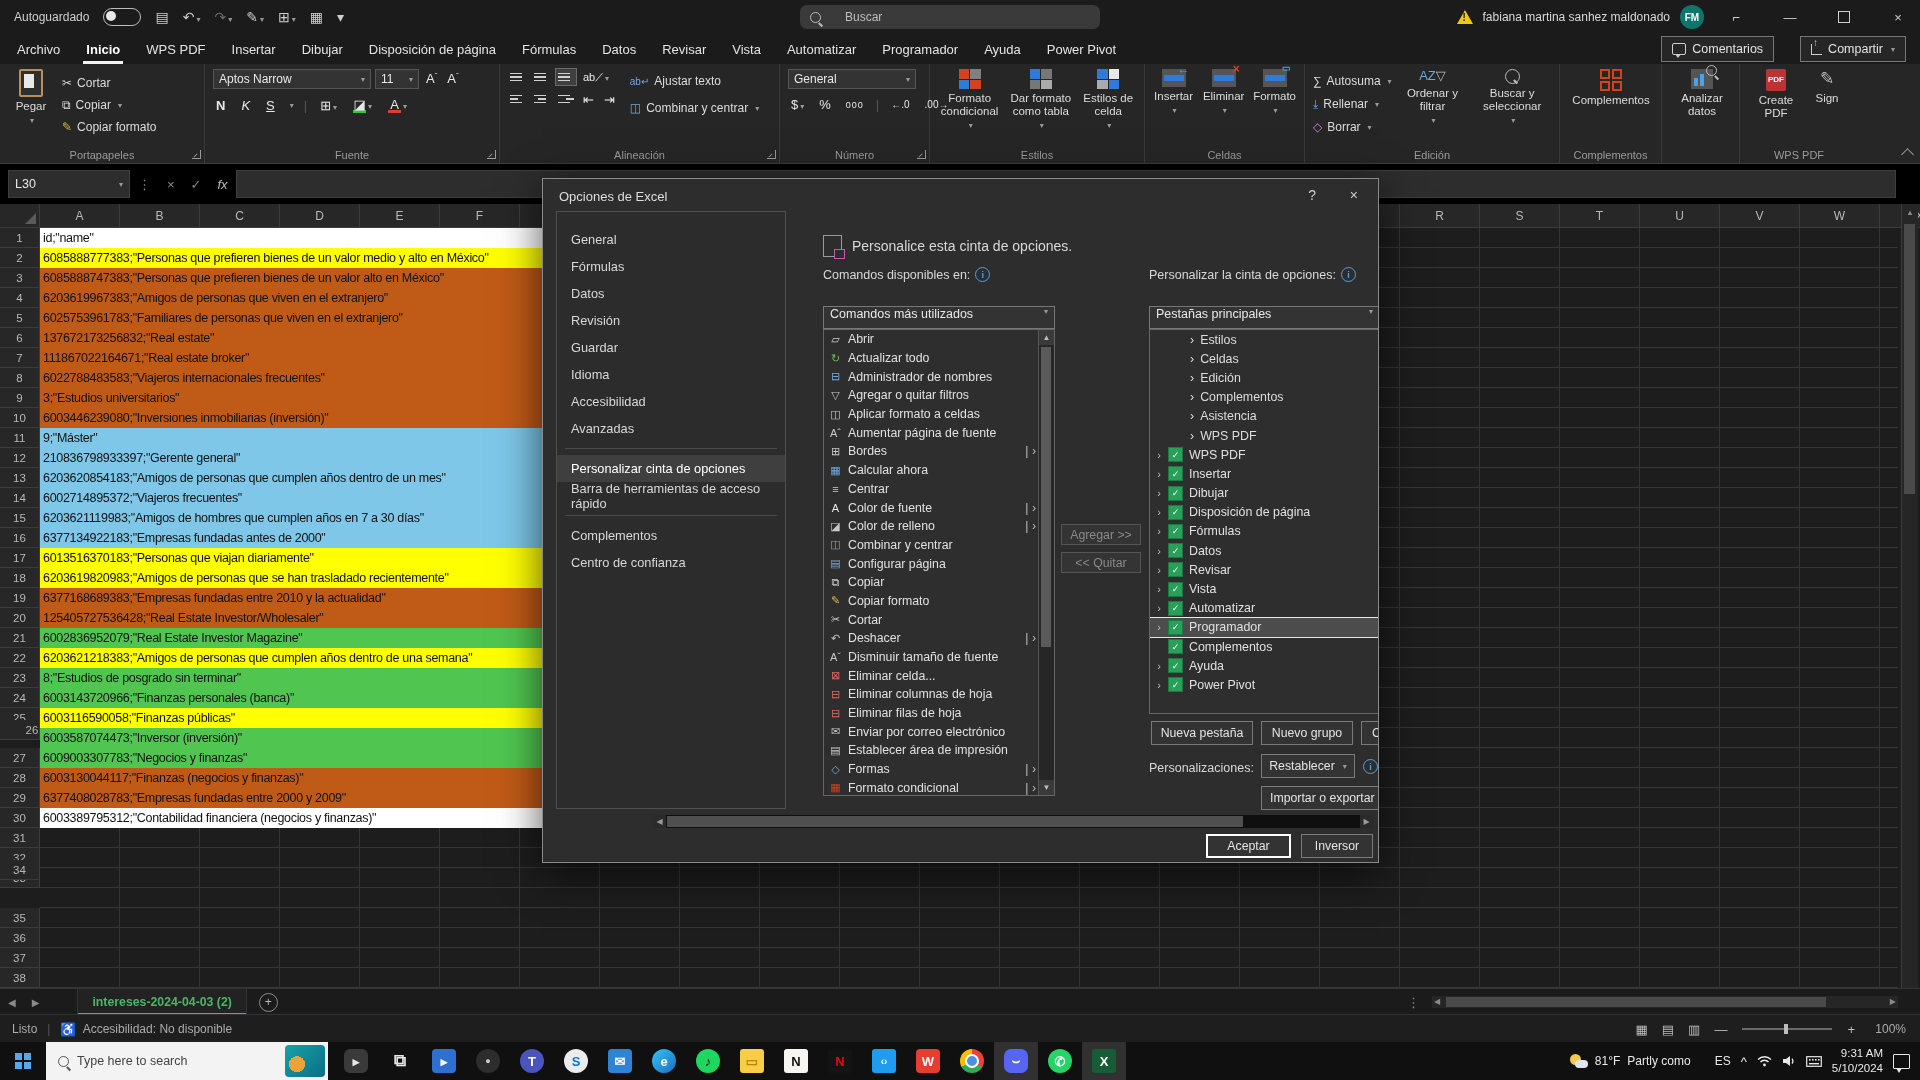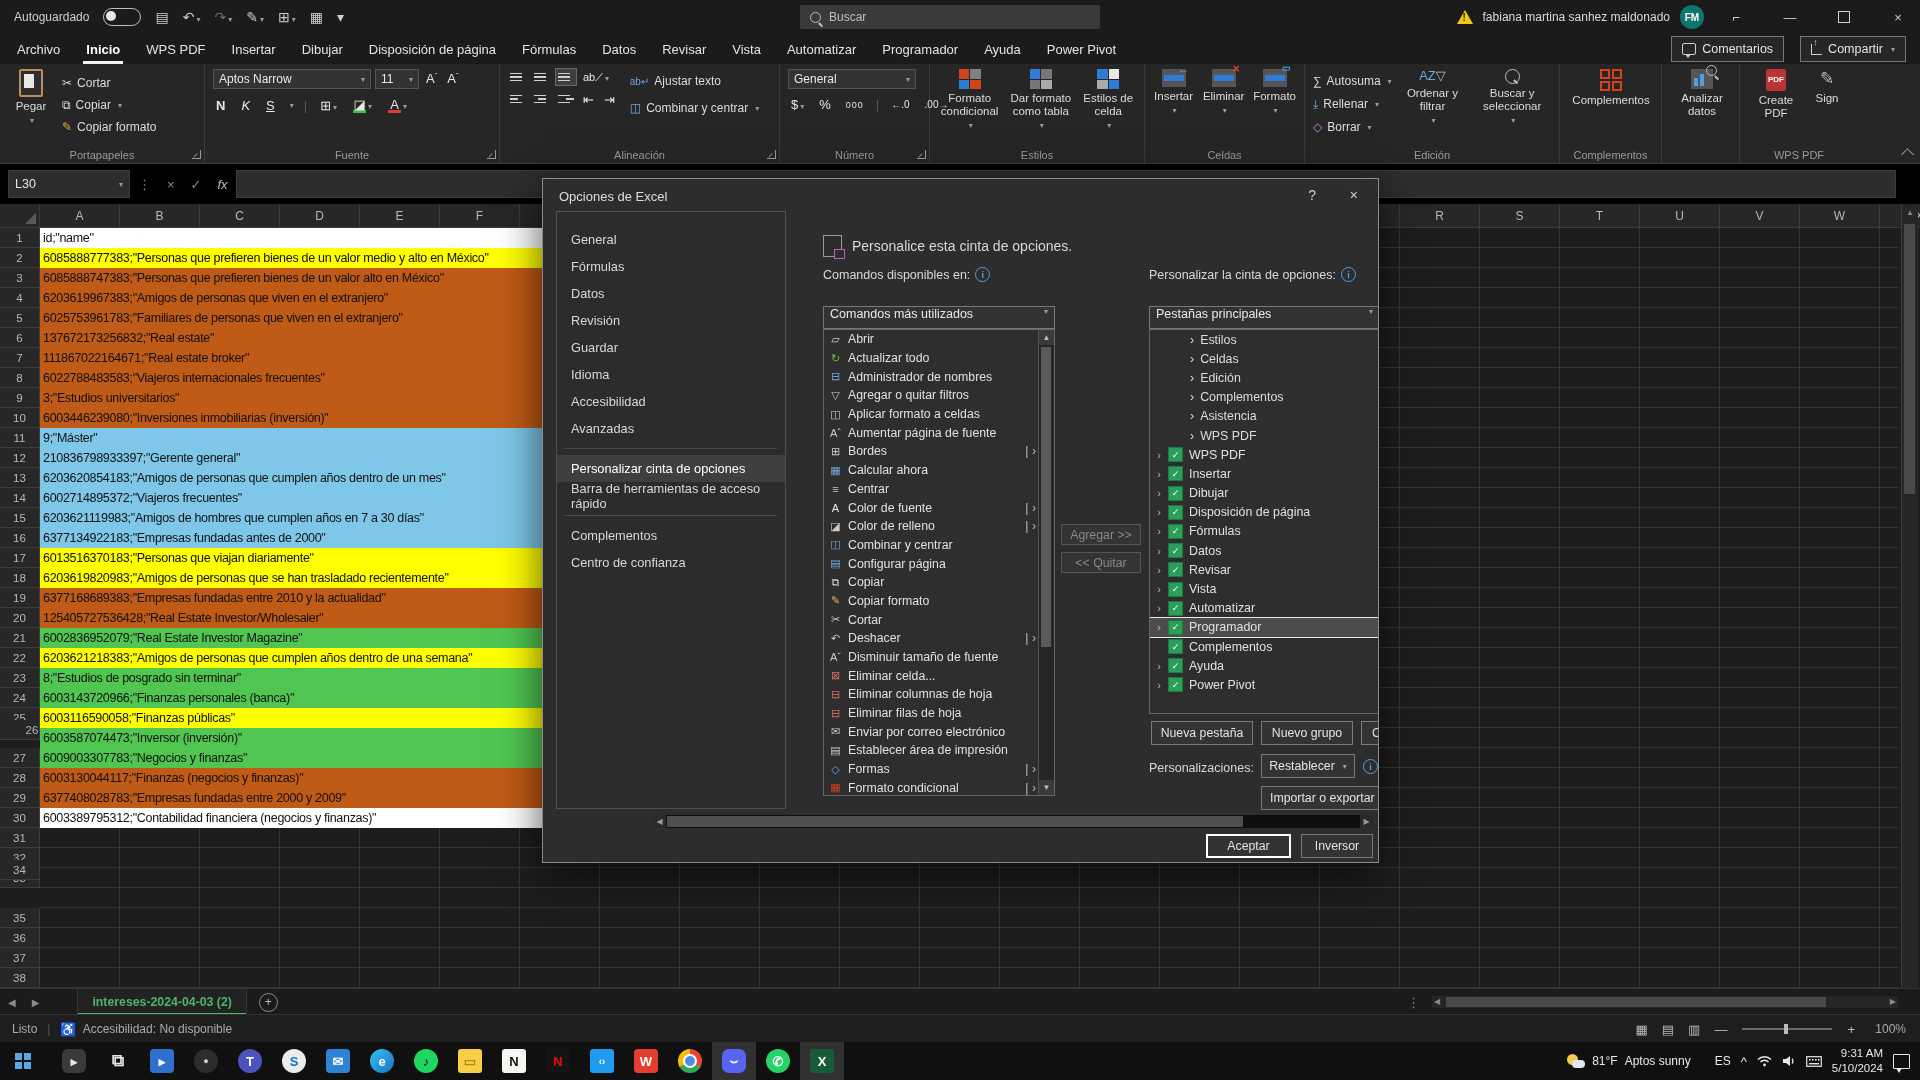--- a/index.html
+++ b/index.html
@@ -9,35 +9,35 @@
   
   #titlebar{position:absolute;left:0;top:0;width:1920px;height:34px;background:#1b1b1b;display:flex;align-items:center;}
   .qat{display:flex;align-items:center;gap:14px;padding-left:14px;color:#cfcfcf;font-size:12px;}
   .toggle{width:36px;height:16px;border:1px solid #bdbdbd;border-radius:9px;position:relative;background:#1b1b1b;}
   .toggle .knob{position:absolute;left:2px;top:2px;width:10px;height:10px;border-radius:50%;background:#e8e8e8;}
   .qico{color:#cfcfcf;font-size:14px;line-height:1;}
   .dim{color:#6f6f6f;}
   .dd{font-size:8px;color:#9a9a9a;margin-left:2px;}
   #title-center{position:absolute;left:0;top:0;width:100%;height:34px;display:flex;align-items:center;justify-content:center;pointer-events:none;}
   #title-center .fname{color:#d9d9d9;font-size:12.5px;}
-  #searchpill{position:absolute;left:800px;top:5px;width:290px;height:24px;background:#3a3a3a;border-radius:2px;display:flex;align-items:center;gap:8px;padding-left:10px;color:#bdbdbd;font-size:12px;}
+  #searchpill{position:absolute;left:800px;top:5px;width:290px;height:24px;background:#3a3a3a;border-radius:7px;display:flex;align-items:center;gap:24px;padding-left:10px;color:#bdbdbd;font-size:12px;}
   .lens{width:9px;height:9px;border:1.5px solid #bdbdbd;border-radius:50%;position:relative;display:inline-block;}
   .lens:after{content:"";position:absolute;left:8px;top:9px;width:5px;height:1.5px;background:#bdbdbd;transform:rotate(45deg);transform-origin:left;}
   #title-right{position:absolute;right:0;top:0;height:34px;display:flex;align-items:center;gap:10px;}
   .warn{width:0;height:0;border-left:8px solid transparent;border-right:8px solid transparent;border-bottom:14px solid #f2c811;position:relative;}
   .warn:after{content:"!";position:absolute;left:-2px;top:2px;font-size:10px;color:#1b1b1b;font-weight:bold;}
   .avatar{width:24px;height:24px;border-radius:50%;background:#0f766e;color:#fff;display:flex;align-items:center;justify-content:center;font-size:10px;font-weight:bold;}
   .winbtn{width:44px;height:34px;display:flex;align-items:center;justify-content:center;color:#cfcfcf;font-size:13px;}
   .restore{width:10px;height:10px;border:1px solid #cfcfcf;display:inline-block;}
   
   #tabsrow{position:absolute;left:0;top:34px;width:1920px;height:30px;background:#1b1b1b;display:flex;align-items:center;}
   .rtab{padding:0 13px;height:30px;display:flex;align-items:center;color:#e3e3e3;font-size:13px;position:relative;}
   .rtab.active{color:#ffffff;font-weight:bold;}
   .rtab.active:after{content:"";position:absolute;left:10px;right:10px;bottom:0;height:3px;background:#f3f3f3;}
-  .topbtn{height:24px;border:1px solid #777;background:#262626;display:flex;align-items:center;gap:6px;padding:0 10px;font-size:12.5px;color:#e3e3e3;margin-left:16px;}
+  .topbtn{height:24px;border:1px solid #777;background:#262626;display:flex;align-items:center;gap:6px;padding:0 10px;font-size:12.5px;color:#e3e3e3;margin-left:26px;}
   .cmticon{width:12px;height:10px;border:1.3px solid #cfcfcf;border-radius:2px;position:relative;}
   .cmticon:after{content:"";position:absolute;left:2px;bottom:-4px;border-left:3px solid transparent;border-right:3px solid transparent;border-top:4px solid #cfcfcf;}
   .shareicon{width:10px;height:10px;border-left:1.3px solid #cfcfcf;border-bottom:1.3px solid #cfcfcf;position:relative;}
   .shareicon:after{content:"↑";position:absolute;left:1px;top:-7px;font-size:10px;color:#cfcfcf;}
   
   #ribbon{position:absolute;left:0;top:64px;width:1920px;height:99px;background:#262626;border-bottom:1px solid #3c3c3c;display:flex;}
   .rgroup{position:relative;border-right:1px solid #3a3a3a;padding:5px 8px 18px 8px;box-sizing:border-box;flex:none;}
   .glabel{position:absolute;bottom:2px;left:0;right:0;text-align:center;font-size:11px;color:#9a9a9a;}
   .glauncher{position:absolute;right:3px;bottom:4px;width:8px;height:8px;border-right:1px solid #9a9a9a;border-bottom:1px solid #9a9a9a;}
   .glauncher:after{content:"";position:absolute;right:2px;bottom:2px;width:5px;height:1px;background:#9a9a9a;transform:rotate(-45deg);}
@@ -915,20 +915,25 @@
 
   <div id="taskbar">
     <div id="startbtn">
         <span class="wingrid">
           <span></span>
           <span></span>
           <span></span>
           <span></span>
         </span>
       </div>
+    <div id="tsearch">
+      <span class="lens"></span>
+      <span>Type here to search</span>
+      <span class="thumbimg"></span>
+    </div>
     <div id="tbicons" style="display:flex;margin-left:6px;">
         <div class="tbicon">
           <span class="tbglyph" style="background: rgb(58, 58, 58); border-radius: 6px; color: rgb(232, 232, 232);">▸</span>
         </div>
         <div class="tbicon">
           <span class="tbglyph" style="background: transparent; border-radius: 0px; color: rgb(232, 232, 232); font-size: 17px;">⧉</span>
         </div>
         <div class="tbicon">
           <span class="tbglyph" style="background: rgb(47, 111, 208); border-radius: 4px; color: rgb(255, 255, 255);">▸</span>
         </div>
@@ -980,21 +985,21 @@
           <span class="tbglyph" style="background: rgb(24, 92, 55); border-radius: 3px; color: rgb(255, 255, 255);">X</span>
         </div>
       </div>
     <div id="tray">
       <div id="weather">
         <span class="wicon">
             <span class="sun"></span>
             <span class="cld"></span>
           </span>
         <span>81°F</span>
-        <span>Aptos sunny</span>
+        <span>Partly como</span>
       </div>
       <span class="trayico">ES</span>
       <span class="trayico" style="font-size:13px;">^</span>
       <span class="trayico">
           <svg width="15" height="12" viewBox="0 0 15 12">
             <path d="M1 4.5a9 9 0 0 1 13 0" fill="none" stroke="#e8e8e8" stroke-width="1.4"></path>
             <path d="M3.5 7a5.5 5.5 0 0 1 8 0" fill="none" stroke="#e8e8e8" stroke-width="1.4"></path>
             <circle cx="7.5" cy="10" r="1.4" fill="#e8e8e8"></circle>
           </svg>
         </span>

